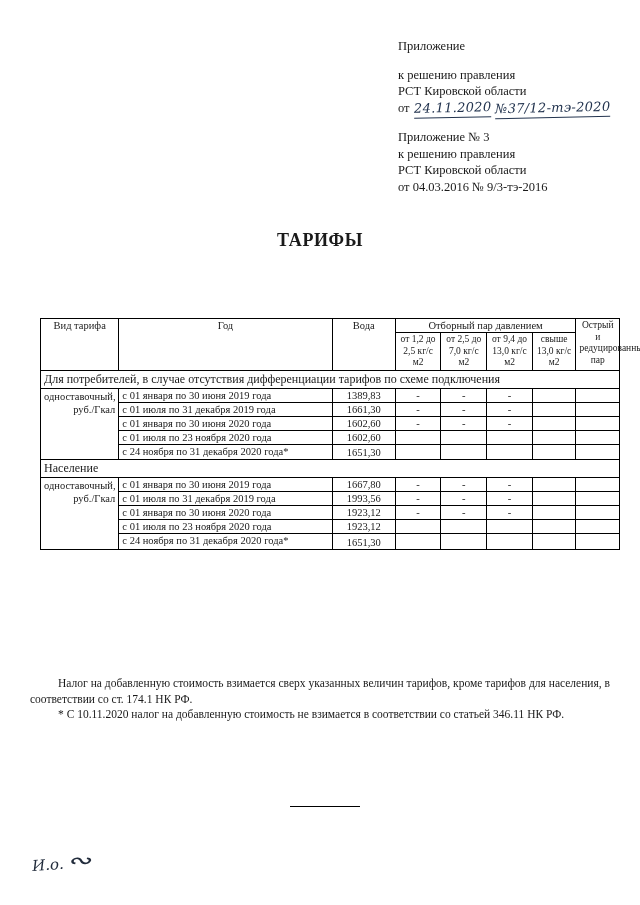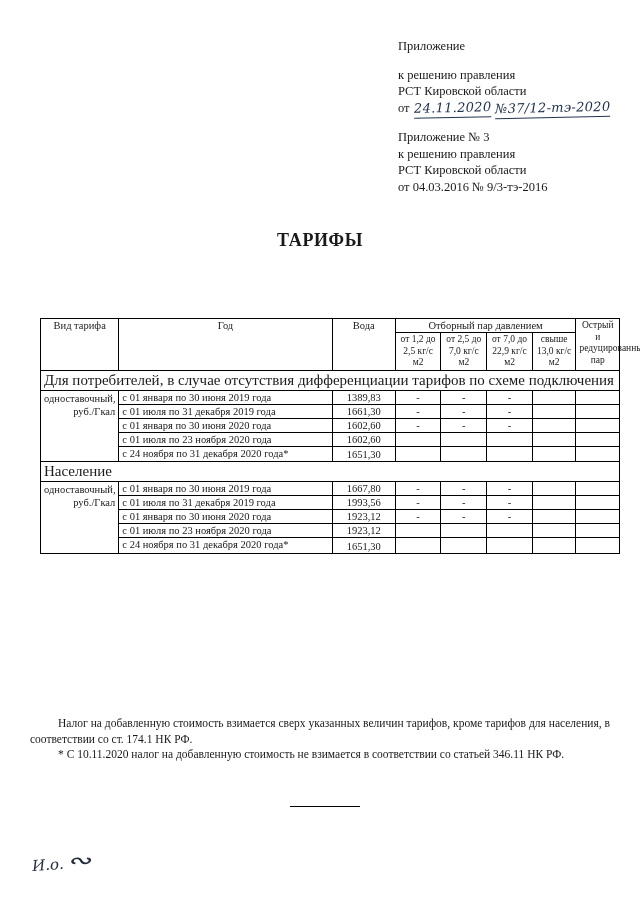--- a/index.html
+++ b/index.html
@@ -97,29 +97,29 @@
   .c-god   { width: 196px; }
   .c-voda  { width: 58px;  text-align: center; }
   .c-p1, .c-p2, .c-p3 { width: 42px; text-align: left; }
   .c-ost   { width: 40px; text-align: left; }
 
   .head-center { text-align: center; vertical-align: middle; }
   .head-small { font-size: 9.5px; line-height: 11.5px; }
   .row-label { text-align: right; vertical-align: middle; font-size: 10.5px; line-height: 13px; }
   .num { text-align: center; }
   .dash { text-align: center; }
-  .section-row td { font-size: 15px; padding: 1px 4px; }
+  .section-row td { font-size: 12px; padding: 1px 4px; }
   .year-cell { font-size: 10.5px; padding-left: 5px; }
   .two-line { line-height: 12.5px; }
 
   
   .notes {
     position: absolute;
     left: 30px;
-    top: 716px;
+    top: 676px;
     width: 580px;
     font-size: 11.5px;
     line-height: 15.5px;
     text-align: justify;
   }
   .notes p { margin: 0; }
   .indent { text-indent: 28px; }
 
   .hr-line {
     position: absolute;
@@ -198,21 +198,21 @@
           <span>Вода</span>
         </th>
         <th colspan="4" class="head-center">
           <span>Отборный пар давлением</span>
         </th>
         <th rowspan="2" class="head-small">Острый и редуцированный пар</th>
       </tr>
       <tr>
         <th class="head-small">от 1,2 до 2,5 кг/с м2</th>
         <th class="head-small">от 2,5 до 7,0 кг/с м2</th>
-        <th class="head-small">от 7,0 до 22,9 кг/с м2</th>
+        <th class="head-small">от 9,4 до 13,0 кг/с м2</th>
         <th class="head-small">свыше 13,0 кг/с м2</th>
       </tr>
     </thead>
     <tbody>
 
       <tr class="section-row">
         <td colspan="8">Для потребителей, в случае отсутствия дифференциации тарифов по схеме подключения</td>
       </tr>
       <tr>
         <td rowspan="5" class="row-label">одноставочный, руб./Гкал</td>

